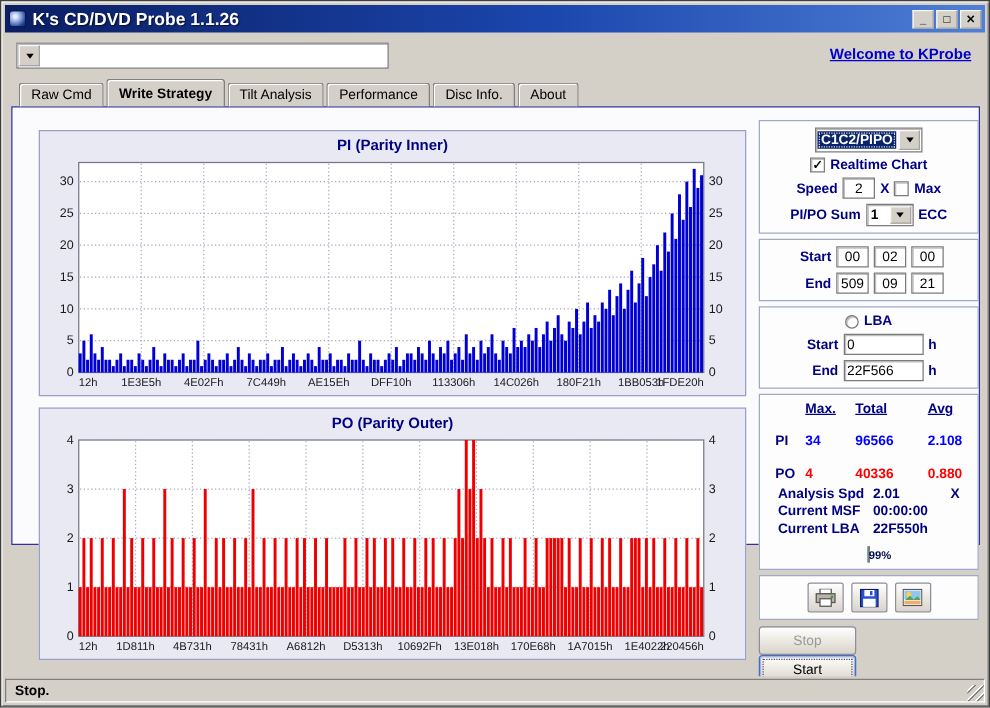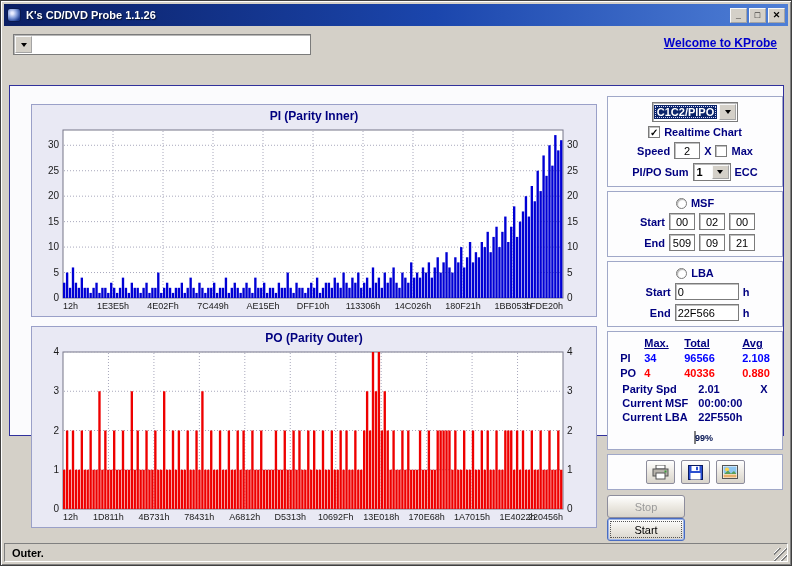--- a/index.html
+++ b/index.html
@@ -7,21 +7,21 @@
   .window{position:relative;width:792px;height:566px;background:#d4d0c8;
     border:1px solid #404040;box-shadow:inset 1px 1px 0 #ffffff,inset -1px -1px 0 #808080;
     font-family:"Liberation Sans",sans-serif;font-size:11px;overflow:hidden;}
   
   .titlebar{position:absolute;left:3px;top:3px;right:3px;height:22px;
     background:linear-gradient(90deg,#0a1e63 0%,#1b46ad 55%,#4f7fd6 100%);
     display:flex;align-items:center;padding:0 3px;color:#fff;}
   .app-icon{width:14px;height:14px;border-radius:3px;flex:0 0 auto;
     background:radial-gradient(circle at 35% 35%,#e8ecff 10%,#7f99d8 45%,#1c3a8c 80%);
     border:1px solid #0a1a50;}
-  .title-text{font-weight:bold;font-size:11px;margin-left:5px;flex:1;white-space:nowrap;
+  .title-text{font-weight:bold;font-size:14px;margin-left:5px;flex:1;white-space:nowrap;
     text-shadow:1px 1px 1px rgba(0,0,0,.6);}
   .win-buttons{display:flex;gap:2px;}
   .winbtn{width:17px;height:15px;background:#d4d0c8;border:1px outset #f8f8f8;font-size:9px;
     line-height:11px;text-align:center;color:#000;padding:0;font-family:inherit;font-weight:bold;cursor:default;}
   
   .drive-combo{position:absolute;left:12px;top:33px;width:298px;height:21px;}
   .combo{background:#fff;border:1px solid #7b7b7b;box-shadow:inset 1px 1px 0 rgba(0,0,0,.28);
     display:flex;align-items:center;}
   .combo-text{flex:1;padding:0 4px;white-space:nowrap;overflow:hidden;color:#000;}
   .combo-btn{width:17px;align-self:stretch;background:#d4d0c8;border:1px outset #f8f8f8;
@@ -61,21 +61,21 @@
     box-shadow:inset 1px 1px 1px rgba(0,0,0,.3);position:relative;flex:0 0 auto;}
   .radio.on::after{content:"";position:absolute;left:2.5px;top:2.5px;width:5px;height:5px;
     border-radius:50%;background:#000;}
   .mode-combo{height:20px;}
   .combo-sel{flex:1;background:#0a246a;color:#fff;font-weight:bold;padding:1px 3px;margin:1px;
     outline:1px dotted #d8d8f8;outline-offset:-2px;white-space:nowrap;}
   .mini-combo{width:38px;height:18px;}
   .mini-combo .combo-text{padding:0 3px;}
   .pushR{margin-left:auto;}
   
-  .stats-table{display:grid;grid-template-columns:24px 40px 58px 1fr;row-gap:3px;align-items:center;}
+  .stats-table{display:grid;grid-template-columns:24px 40px 58px 1fr;row-gap:14px;align-items:center;}
   .hdr{color:#000080;font-weight:bold;text-decoration:underline;}
   .v-pi{color:#0000ff;font-weight:bold;}
   .v-po{color:#ff0000;font-weight:bold;}
   .cur{display:grid;grid-template-columns:72px 58px 1fr;align-items:center;row-gap:2px;}
   .progress{height:13px;border:1px solid #808080;box-shadow:inset 1px 1px 0 rgba(0,0,0,.2);
     background:#22c55e;position:relative;margin-top:4px;}
   .progress-fill{height:100%;background:linear-gradient(180deg,#c8d8f8,#6888e0 50%,#3a5ad0);}
   .progress-label{position:absolute;inset:0;text-align:center;font-size:9px;line-height:12px;
     color:#001050;font-weight:bold;}
   
@@ -110,20 +110,28 @@
     </span>
   </div>
 
   <div class="combo drive-combo">
     <span class="combo-btn">
         <span class="arrow-down"></span>
       </span>
   </div>
   <a class="welcome-link">Welcome to KProbe</a>
 
+  <div class="tabstrip">
+    <div class="tab">Raw Cmd</div>
+    <div class="tab active">Write Strategy</div>
+    <div class="tab">Tilt Analysis</div>
+    <div class="tab">Performance</div>
+    <div class="tab">Disc Info.</div>
+    <div class="tab">About</div>
+  </div>
 
   <div class="content">
 
     <div class="chart-box pi">
       <div class="chart-title">PI (Parity Inner)</div>
       <svg id="pi-svg" width="562" height="188">
           <rect x="30" y="6" width="500" height="168" fill="#ffffff" stroke="#777788" stroke-width="1"></rect>
           <text x="26" y="177" text-anchor="end" font-size="10" fill="#1a1a1a">0</text>
           <text x="534" y="177" text-anchor="start" font-size="10" fill="#1a1a1a">0</text>
           <line x1="31" y1="148.54545454545453" x2="529" y2="148.54545454545453" stroke="#a8a8bc" stroke-width="1" stroke-dasharray="1 2"></line>
@@ -578,24 +586,20 @@
             <span class="combo-text">1</span>
             <span class="combo-btn">
                 <span class="arrow-down"></span>
               </span>
           </span>
           <span class="pushR">ECC</span>
         </div>
       </div>
 
       <div class="gbox">
-        <div class="row">
-          <span class="radio"></span>
-          <span>MSF</span>
-        </div>
         <div class="row ind">
           <span class="lblw">Start</span>
           <input class="txt c" value="00" style="">
           <input class="txt c" value="02" style="">
           <input class="txt c" value="00" style="">
         </div>
         <div class="row ind">
           <span class="lblw">End</span>
           <input class="txt c" value="509" style="">
           <input class="txt c" value="09" style="">
@@ -633,21 +637,21 @@
           <span class="v-pi">96566</span>
           <span class="v-pi">2.108</span>
 
           <span class="row">PO</span>
           <span class="v-po">4</span>
           <span class="v-po">40336</span>
           <span class="v-po">0.880</span>
         </div>
 
         <div class="cur row" style="display:grid;">
-          <span>Parity Spd</span>
+          <span>Analysis Spd</span>
           <span>2.01</span>
           <span>X</span>
 
           <span>Current MSF</span>
           <span>00:00:00</span>
           <span></span>
 
           <span>Current LBA</span>
           <span>22F550h</span>
           <span></span>
@@ -692,18 +696,18 @@
       <div class="actions">
         <button class="pushbtn stop">Stop</button>
         <button class="pushbtn start">Start</button>
       </div>
 
     </div>
   </div>
 
   <div class="statusbar">
     <div class="status-panel">
-      <span>Outer.</span>
+      <span>Stop.</span>
     </div>
     <div class="grip"></div>
   </div>
 
 </div>
 
 </body></html>

